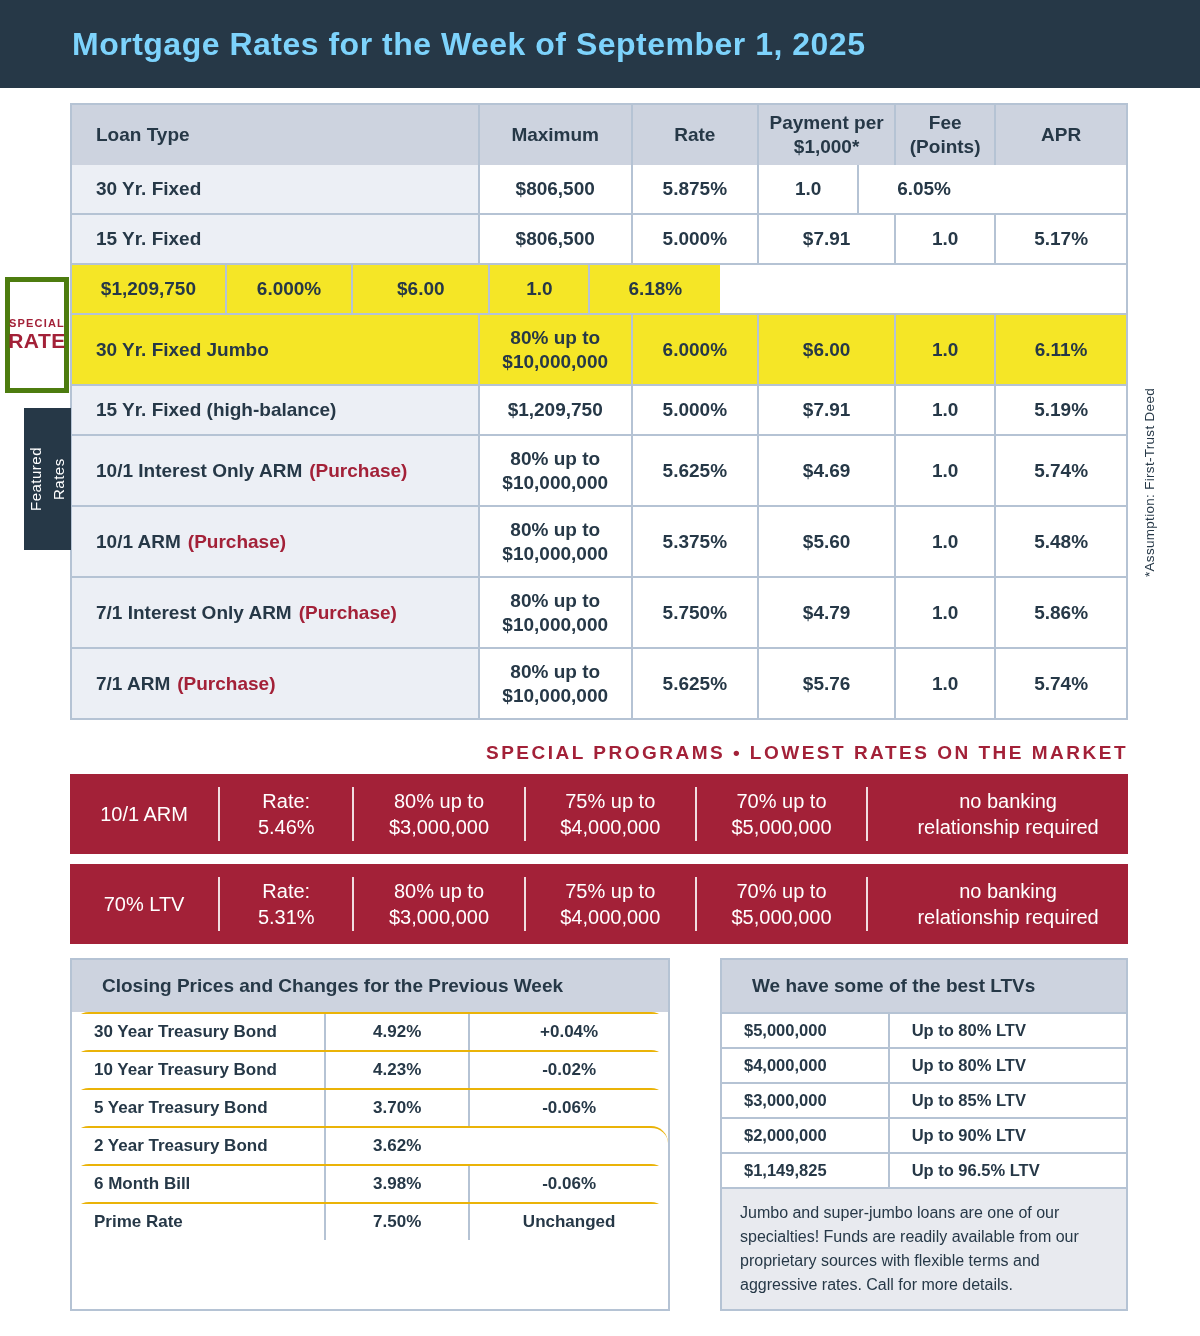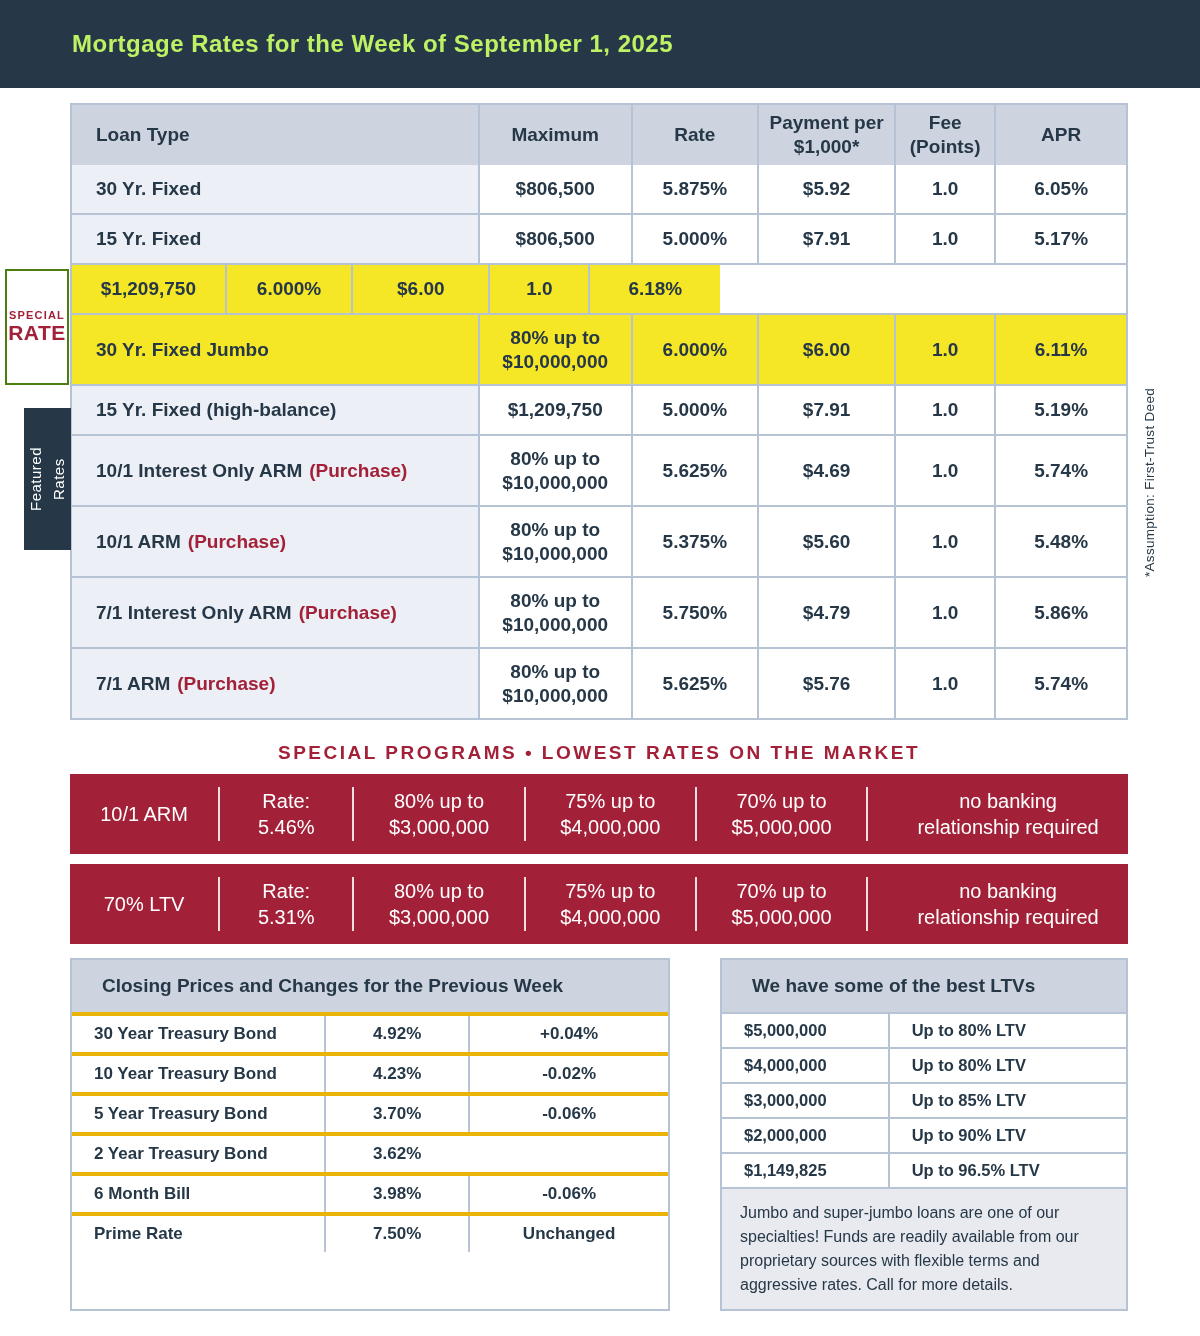--- a/index.html
+++ b/index.html
@@ -15,21 +15,21 @@
   .pre { white-space: pre-line; }
 
   
   .banner {
     height: 88px; width: 100%;
     background: #263847;
     display: flex; align-items: center;
     padding-left: 72px;
   }
   .banner-title {
-    color: #bef264; font-size: 24px; font-weight: bold; letter-spacing: .5px;
+    color: #7dd3fc; font-size: 32px; font-weight: bold; letter-spacing: .5px;
   }
 
   
   .content { margin-left: 70px; width: 1058px; }
   .rates-table {
     margin-top: 15px;
     border: 2px solid #b5c3d4;
   }
   .rt-row { display: flex; align-items: stretch; border-top: 2px solid #b5c3d4; }
   .rt-row:first-child { border-top: none; border-radius: 19px; }
@@ -49,23 +49,23 @@
   .col-fee  { width: 9.5%; }
   .col-apr  { width: 12.5%; }
   .rt-header .rt-cell { background: #cdd3df; min-height: 60px; }
   .rt-body .rt-cell { min-height: 48px; }
   .rt-row.tall .rt-cell { min-height: 69px; }
   .rt-row.hilite .rt-cell { background: #f5e626; }
   .tag { color: #a32138; margin-left: 7px; }
 
   
   .special-rate-badge {
-    position: absolute; left: 5px; top: 269px;
+    position: absolute; left: 5px; top: 277px;
     width: 64px; height: 116px;
-    background: #ffffff; border: 2px solid #4d7c0f;
+    background: #ffffff; border: 5px solid #4d7c0f;
     display: flex; flex-direction: column; align-items: center; justify-content: center;
     color: #a32138; text-align: center;
   }
   .srb-line1 { font-size: 11px; font-weight: bold; letter-spacing: 1.2px; }
   .srb-line2 { font-size: 21px; font-weight: bold; letter-spacing: .5px; }
   .featured-badge {
     position: absolute; left: 24px; top: 408px;
     width: 47px; height: 142px;
     background: #263847;
   }
@@ -78,21 +78,21 @@
   .featured-badge .vtext { color: #ffffff; font-size: 15px; line-height: 1.5; letter-spacing: .5px; }
   .assumption-note {
     position: absolute; left: 1136px; top: 368px;
     width: 26px; height: 230px;
   }
   .assumption-note .vtext { color: #263847; font-size: 13.5px; font-weight: 500; letter-spacing: .3px; }
 
   
   .sp-heading {
     margin-top: 22px;
-    text-align: center;
+    text-align: right;
     color: #a32138; font-size: 19px; font-weight: bold; letter-spacing: 2.5px;
   }
   .sp-bar {
     margin-top: 10px;
     height: 80px; width: 100%;
     background: #a32138; color: #ffffff;
     display: flex; align-items: stretch;
   }
   .sp-cell {
     display: flex; align-items: center; justify-content: center;
@@ -106,21 +106,21 @@
 
   
   .bottom-section { margin-top: 14px; display: flex; justify-content: space-between; }
   .mini-table { border: 2px solid #b5c3d4; }
   .mini-head {
     background: #cdd3df; min-height: 52px;
     display: flex; align-items: center; padding-left: 30px;
     font-size: 19px; font-weight: bold; color: #263847;
   }
   .closing-table { width: 600px; }
-  .ct-row { display: flex; border-top: 4px solid #eab308; }
+  .ct-row { display: flex; border-top: 2px solid #eab308; border-radius: 17px; }
   .ct-cell {
     min-height: 36px; display: flex; align-items: center; justify-content: center;
     font-size: 17px; font-weight: bold; color: #263847;
     border-left: 2px solid #b5c3d4; background: #ffffff;
   }
   .ct-cell:first-child { border-left: none; justify-content: flex-start; padding-left: 22px; }
   .ct-name { width: 42.3%; }
   .ct-val  { width: 24.2%; }
   .ct-chg  { width: 33.5%; }
 
@@ -167,21 +167,20 @@
       <div class="rt-cell col-fee">Fee (Points)</div>
       <div class="rt-cell col-apr">APR</div>
     </div>
     <div class="rt-body">
       <div class="rt-row">
         <div class="rt-cell col-loan">
             <span>30 Yr. Fixed</span>
           </div>
         <div class="rt-cell col-max pre">$806,500</div>
         <div class="rt-cell col-rate">5.875%</div>
-        <div class="rt-cell col-pay">$5.92</div>
         <div class="rt-cell col-fee">1.0</div>
         <div class="rt-cell col-apr">6.05%</div>
       </div>
       <div class="rt-row">
         <div class="rt-cell col-loan">
             <span>15 Yr. Fixed</span>
           </div>
         <div class="rt-cell col-max pre">$806,500</div>
         <div class="rt-cell col-rate">5.000%</div>
         <div class="rt-cell col-pay">$7.91</div>

